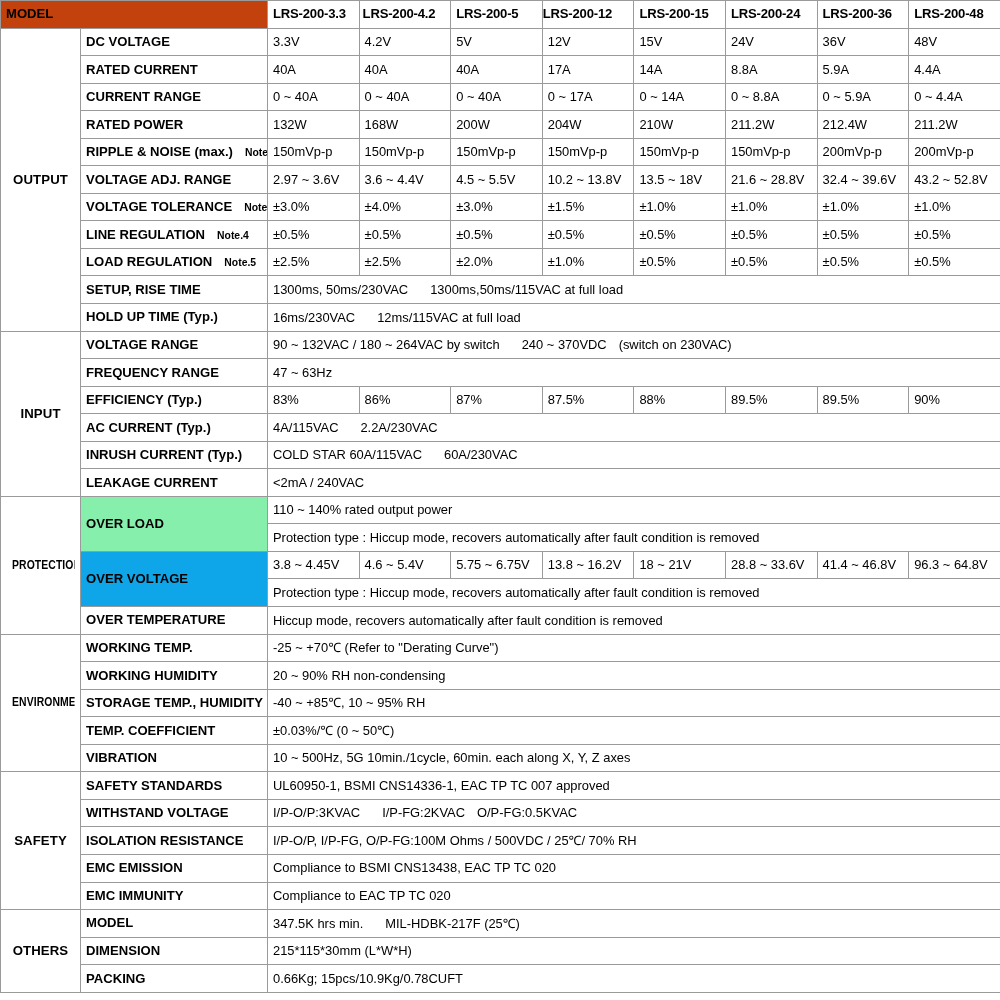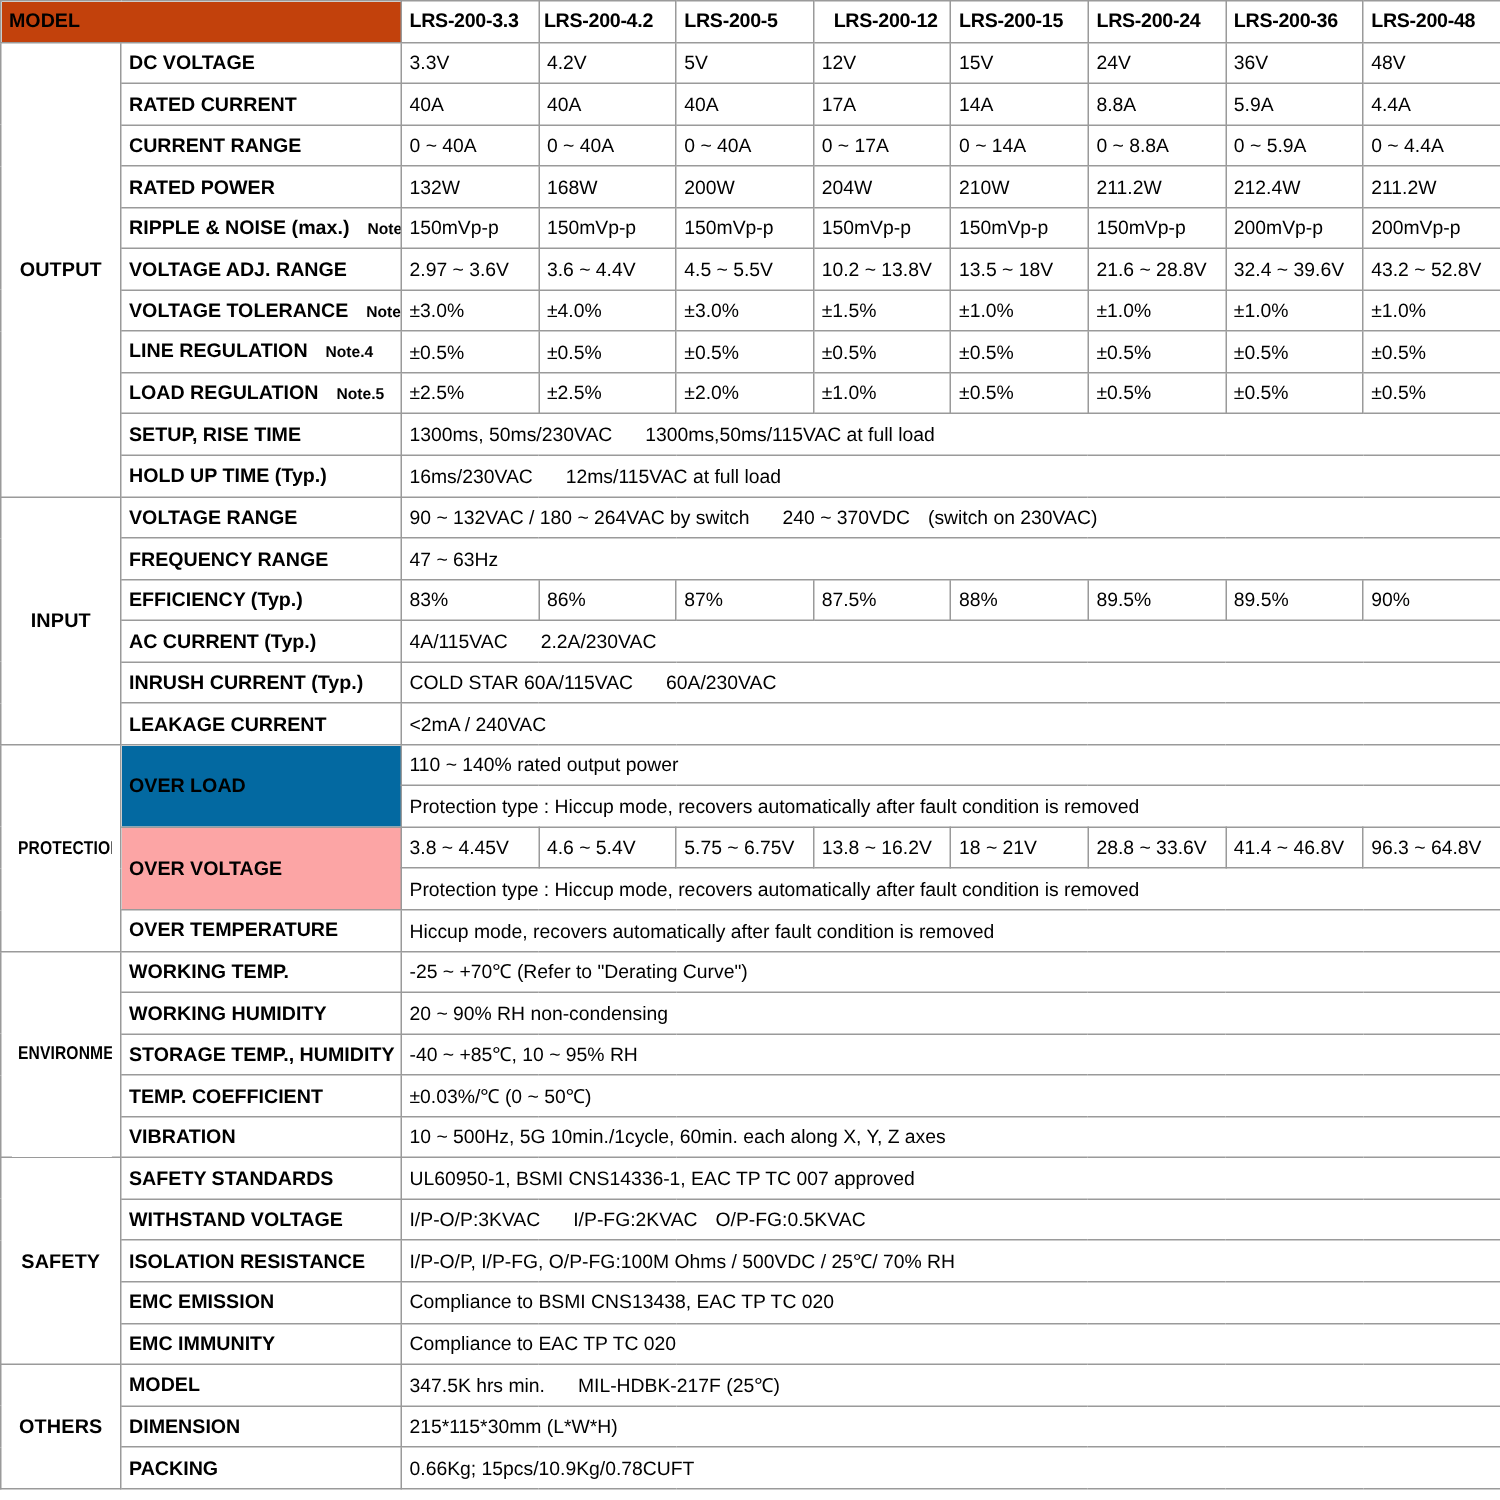--- a/index.html
+++ b/index.html
@@ -64,21 +64,21 @@
       <col class="c-d">
       <col class="c-d">
       <col class="c-d">
   </colgroup>
   <tbody id="tbody">
       <tr>
         <td class="lbl" colspan="2" style="background: #c2410c;">MODEL</td>
         <td class="lbl sq" style="padding-left: 5px;">LRS-200-3.3</td>
         <td class="lbl sq" style="padding-left: 3px;">LRS-200-4.2</td>
         <td class="lbl sq" style="padding-left: 5px;">LRS-200-5</td>
-        <td class="lbl sq" style="padding-left: 13px;">LRS-200-12</td>
+        <td class="lbl sq" style="padding-left: 0;">LRS-200-12</td>
         <td class="lbl sq" style="padding-left: 5px;">LRS-200-15</td>
         <td class="lbl sq" style="padding-left: 5px;">LRS-200-24</td>
         <td class="lbl sq" style="padding-left: 5px;">LRS-200-36</td>
         <td class="lbl sq" style="padding-left: 5px;">LRS-200-48</td>
       </tr>
       <tr>
         <td class="cat" rowspan="11">OUTPUT</td>
         <td class="lbl grey"><span>DC VOLTAGE</span></td>
         <td class="val grey">3.3V</td>
         <td class="val grey">4.2V</td>
@@ -212,28 +212,28 @@
       <tr>
         <td class="lbl white"><span>INRUSH CURRENT (Typ.)</span></td>
         <td class="val pad white" colspan="8"><span>COLD STAR 60A/115VAC</span><span class="sp"></span><span>60A/230VAC</span></td>
       </tr>
       <tr>
         <td class="lbl grey"><span>LEAKAGE CURRENT</span></td>
         <td class="val pad grey" colspan="8"><span>&lt;2mA / 240VAC</span></td>
       </tr>
       <tr>
         <td class="cat narrow" rowspan="5">PROTECTION</td>
-        <td class="lbl white" rowspan="2" style="background: #0369a1; margin-left: 40px;"><span>OVER LOAD</span></td>
+        <td class="lbl white" rowspan="2" style="background: #86efac; margin-left: 40px;"><span>OVER LOAD</span></td>
         <td class="val pad white" colspan="8"><span>110 ~ 140% rated output power</span></td>
       </tr>
       <tr>
         <td class="val pad white" colspan="8"><span>Protection type : Hiccup mode, recovers automatically after fault condition is removed</span></td>
       </tr>
       <tr>
-        <td class="lbl grey" rowspan="2" style="background: #fca5a5;"><span>OVER VOLTAGE</span></td>
+        <td class="lbl grey" rowspan="2" style="background: #0ea5e9;"><span>OVER VOLTAGE</span></td>
         <td class="val grey">3.8 ~ 4.45V</td>
         <td class="val grey">4.6 ~ 5.4V</td>
         <td class="val grey">5.75 ~ 6.75V</td>
         <td class="val grey">13.8 ~ 16.2V</td>
         <td class="val grey">18 ~ 21V</td>
         <td class="val grey">28.8 ~ 33.6V</td>
         <td class="val grey">41.4 ~ 46.8V</td>
         <td class="val grey">96.3 ~ 64.8V</td>
       </tr>
       <tr>

